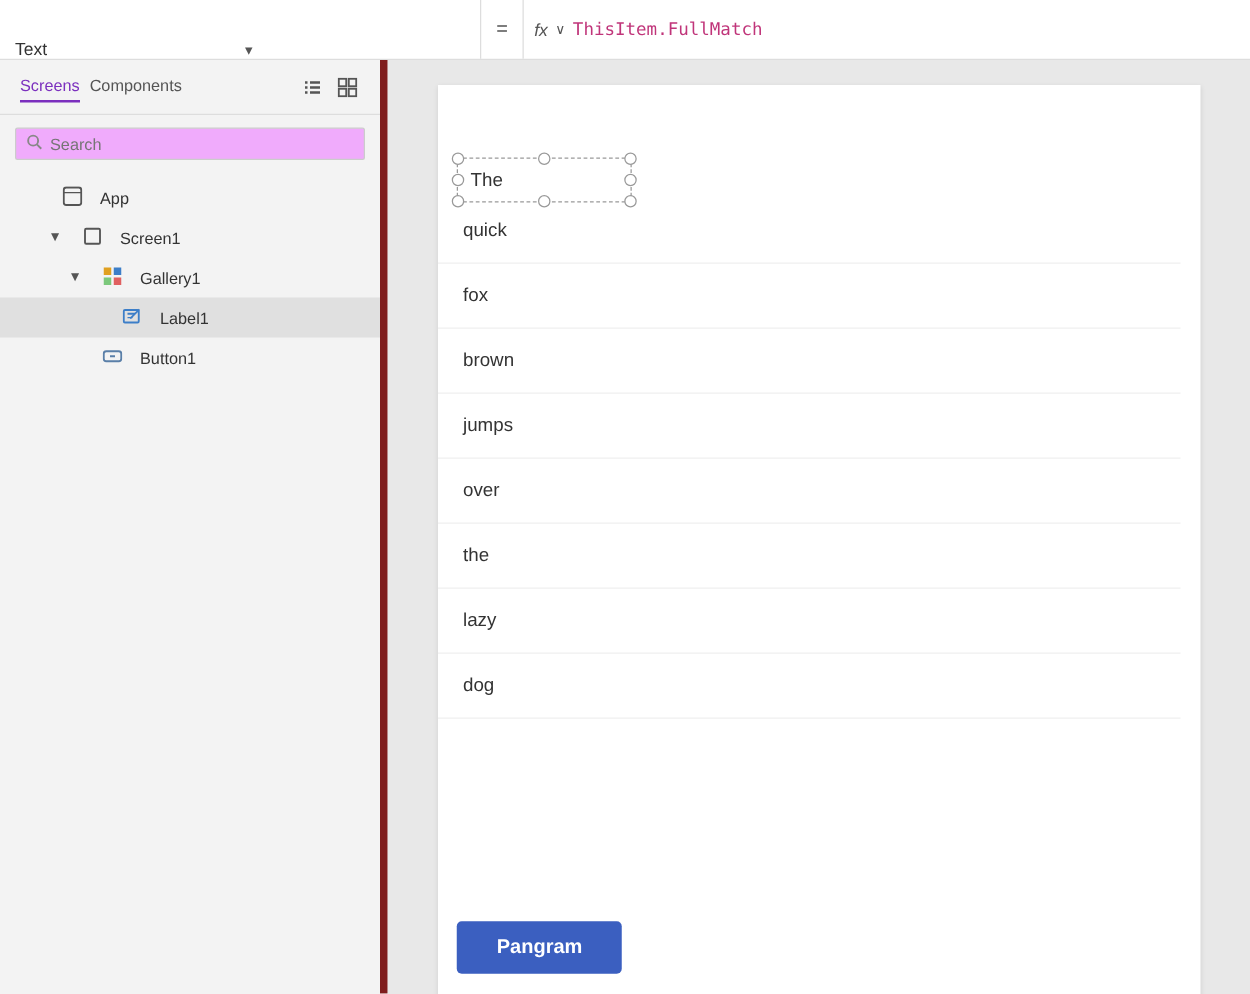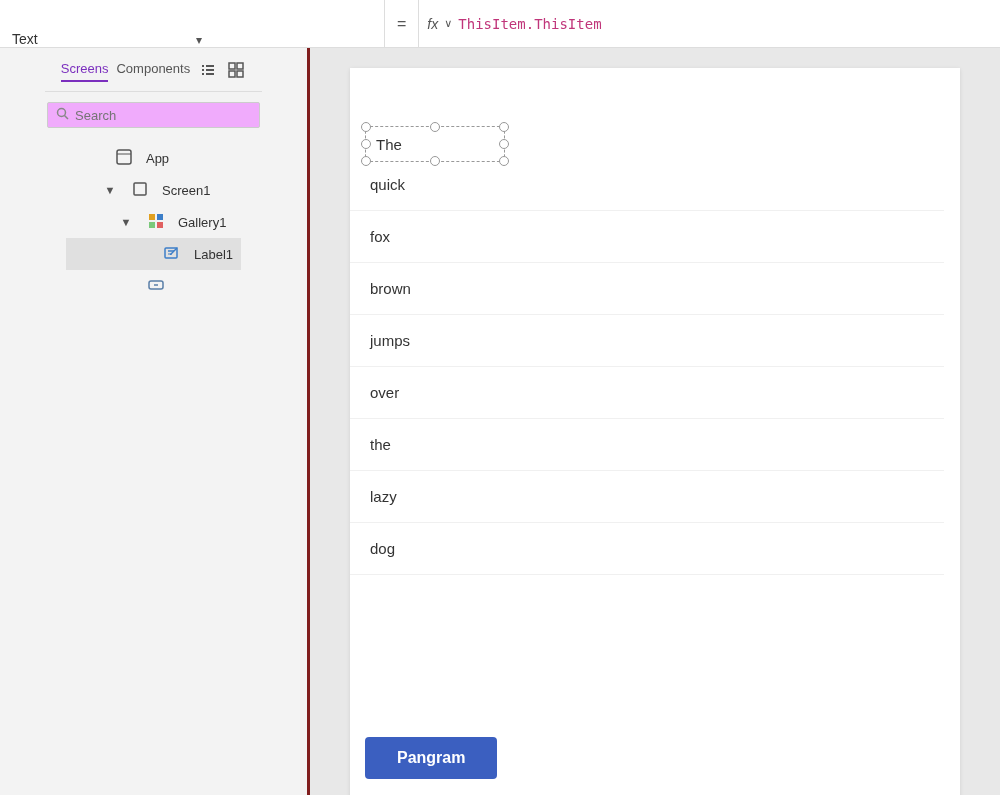--- a/index.html
+++ b/index.html
@@ -68,25 +68,24 @@
     .main-area {
       display: flex;
       flex: 1;
       overflow: hidden;
     }
 
     
     .left-panel {
       width: 310px;
       background: #f3f3f3;
-      border-right: 3px solid #7f1d1d;
+      border-right: 6px solid #7f1d1d;
       display: flex;
       flex-direction: column;
       flex-shrink: 0;
-      align-items: center;
     }
 
     
     .tabs-row {
       display: flex;
       align-items: center;
       padding: 0 16px;
       height: 44px;
       border-bottom: 1px solid #ddd;
       gap: 8px;
@@ -275,21 +274,21 @@
   <div class="property-dropdown">
     <span>Text</span>
     <span class="chevron">▾</span>
   </div>
   <div class="equals-sign">
     <span>=</span>
   </div>
   <div class="formula-bar">
     <span class="fx-icon">fx</span>
     <span class="fx-chevron">∨</span>
-    <span class="formula-text">ThisItem.ThisItem</span>
+    <span class="formula-text">ThisItem.FullMatch</span>
   </div>
 </div>
 
 <div class="main-area">
 
   <div class="left-panel">
     <div class="tabs-row">
       <div class="tab active">Screens</div>
       <div class="tab">Components</div>
       <div class="tab-icons">
@@ -382,20 +381,21 @@
 
       <div class="tree-item">
         <span class="indent" style="width:32px"></span>
         <span class="expand-icon"></span>
         <span class="node-icon icon-button">
           <svg width="16" height="16" viewBox="0 0 16 16" fill="none">
             <rect x="1" y="4" width="14" height="8" rx="2" stroke="#5a7fa8" stroke-width="1.5" fill="none"></rect>
             <line x1="6" y1="8" x2="10" y2="8" stroke="#5a7fa8" stroke-width="1.5"></line>
           </svg>
         </span>
+        <span class="node-label">Button1</span>
       </div>
     </div>
   </div>
 
   <div class="canvas-area">
     <div class="canvas-frame">
 
       <div class="selected-label">
         <div class="handle tl"></div>
         <div class="handle tm"></div>

